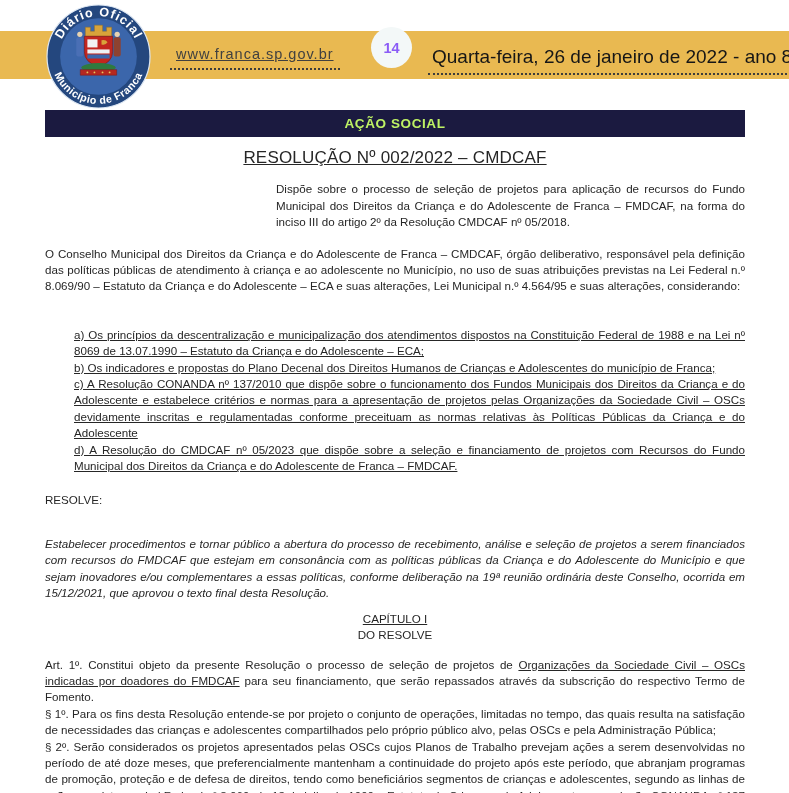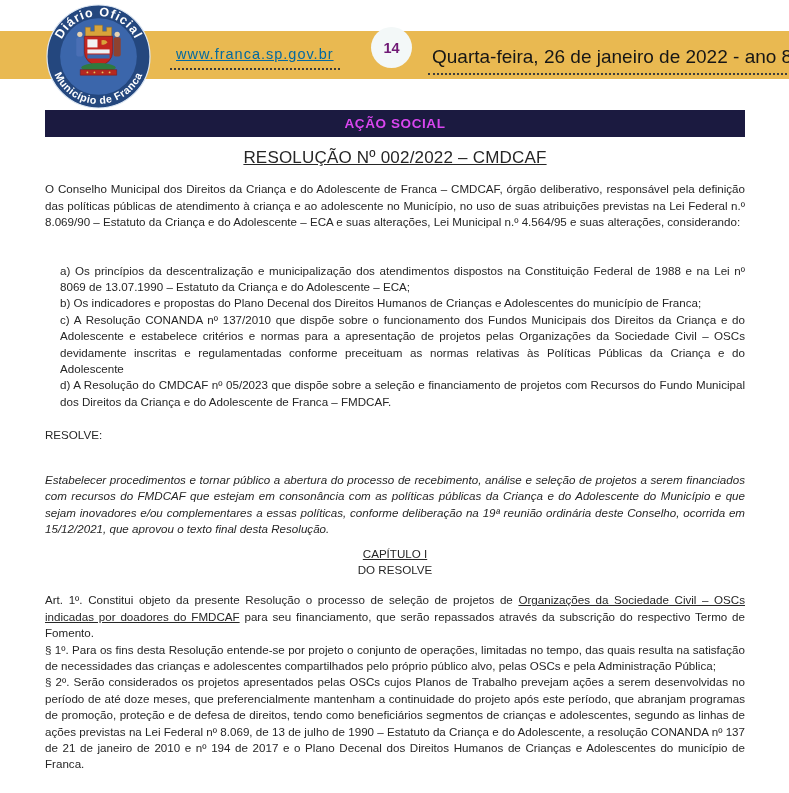--- a/index.html
+++ b/index.html
@@ -19,52 +19,52 @@
   }
   
   .header{position:absolute;top:0;left:0;width:789px;height:110px;background:#fff;}
   .band{position:absolute;top:31px;left:0;width:789px;height:48px;background:var(--band);}
   .seal{position:absolute;top:4px;left:46px;width:105px;height:105px;}
   .url-wrap{
     position:absolute;top:45px;left:170px;padding:0 6px 5px 6px;
     border-bottom:2px dotted #3c3c3c;
   }
   .url-text{
-    font-size:14.5px;letter-spacing:1px;color:#0369a1;
+    font-size:14.5px;letter-spacing:1px;color:#404040;
     text-decoration:underline;white-space:nowrap;
   }
   .page-badge{
     position:absolute;top:27px;left:371px;width:41px;height:41px;border-radius:50%;
     background:#F3F8F8;display:flex;align-items:center;justify-content:center;
-    font-size:14.5px;font-weight:bold;color:#701a75;
+    font-size:14.5px;font-weight:bold;color:#8b5cf6;
   }
   .date-wrap{
     position:absolute;top:46px;left:428px;padding:0 4px 5px 4px;
     border-bottom:2px dotted #3c3c3c;
   }
   .date-text{font-size:19px;color:#161616;white-space:nowrap;}
   
   .section-bar{
     position:absolute;top:110px;left:45px;width:700px;height:27px;
-    background:var(--bar_bg);color:#d946ef;
+    background:var(--bar_bg);color:#bef264;
     display:flex;align-items:center;justify-content:center;
     font-size:13.5px;font-weight:bold;letter-spacing:.6px;
   }
   
   .doc{
     position:absolute;top:150px;left:45px;width:700px;
     font-size:11.6px;line-height:16.4px;text-align:justify;color:#262626;
   }
   .doc-title{
     text-align:center;text-decoration:underline;margin-bottom:15px;
     font-size:17px;letter-spacing:.2px;
   }
   .summary{margin-left:231px;margin-bottom:15px;}
   .preamble{margin-bottom:32px;}
-  .considerations{margin-left:15px;margin-bottom:17px;}
+  .considerations{margin-left:29px;margin-bottom:17px;text-decoration:underline;}
   .considerations p{margin:0;}
   .resolve-label{margin-bottom:28px;text-align:left;}
   .resolve-text{margin-bottom:9px;font-style:italic;}
   .chapter{text-align:center;margin-bottom:14px;line-height:16px;}
   .chapter-title{text-decoration:underline;}
   .articles p{margin:0;}
   .u{text-decoration:underline;}
 </style>
 </head>
 <body>
@@ -123,20 +123,21 @@
 </div>
 
 <div class="section-bar">
   <span>AÇÃO SOCIAL</span>
 </div>
 
 <div class="doc">
 
   <div class="doc-title">RESOLUÇÃO Nº 002/2022 – CMDCAF</div>
 
+  <p class="summary">Dispõe sobre o processo de seleção de projetos para aplicação de recursos do Fundo Municipal dos Direitos da Criança e do Adolescente de Franca – FMDCAF, na forma do inciso III do artigo 2º da Resolução CMDCAF nº 05/2018.</p>
 
   <p class="preamble">O Conselho Municipal dos Direitos da Criança e do Adolescente de Franca – CMDCAF, órgão deliberativo, responsável pela definição das políticas públicas de atendimento à criança e ao adolescente no Município, no uso de suas atribuições previstas na Lei Federal n.º 8.069/90 – Estatuto da Criança e do Adolescente – ECA e suas alterações, Lei Municipal n.º 4.564/95 e suas alterações, considerando:</p>
 
   <div class="considerations">
     <p>a) Os princípios da descentralização e municipalização dos atendimentos dispostos na Constituição Federal de 1988 e na Lei nº 8069 de 13.07.1990 – Estatuto da Criança e do Adolescente – ECA;</p>
     <p>b) Os indicadores e propostas do Plano Decenal dos Direitos Humanos de Crianças e Adolescentes do município de Franca;</p>
     <p>c) A Resolução CONANDA nº 137/2010 que dispõe sobre o funcionamento dos Fundos Municipais dos Direitos da Criança e do Adolescente e estabelece critérios e normas para a apresentação de projetos pelas Organizações da Sociedade Civil – OSCs devidamente inscritas e regulamentadas conforme preceituam as normas relativas às Políticas Públicas da Criança e do Adolescente</p>
     <p>d) A Resolução do CMDCAF nº 05/2023 que dispõe sobre a seleção e financiamento de projetos com Recursos do Fundo Municipal dos Direitos da Criança e do Adolescente de Franca – FMDCAF.</p>
   </div>
 

